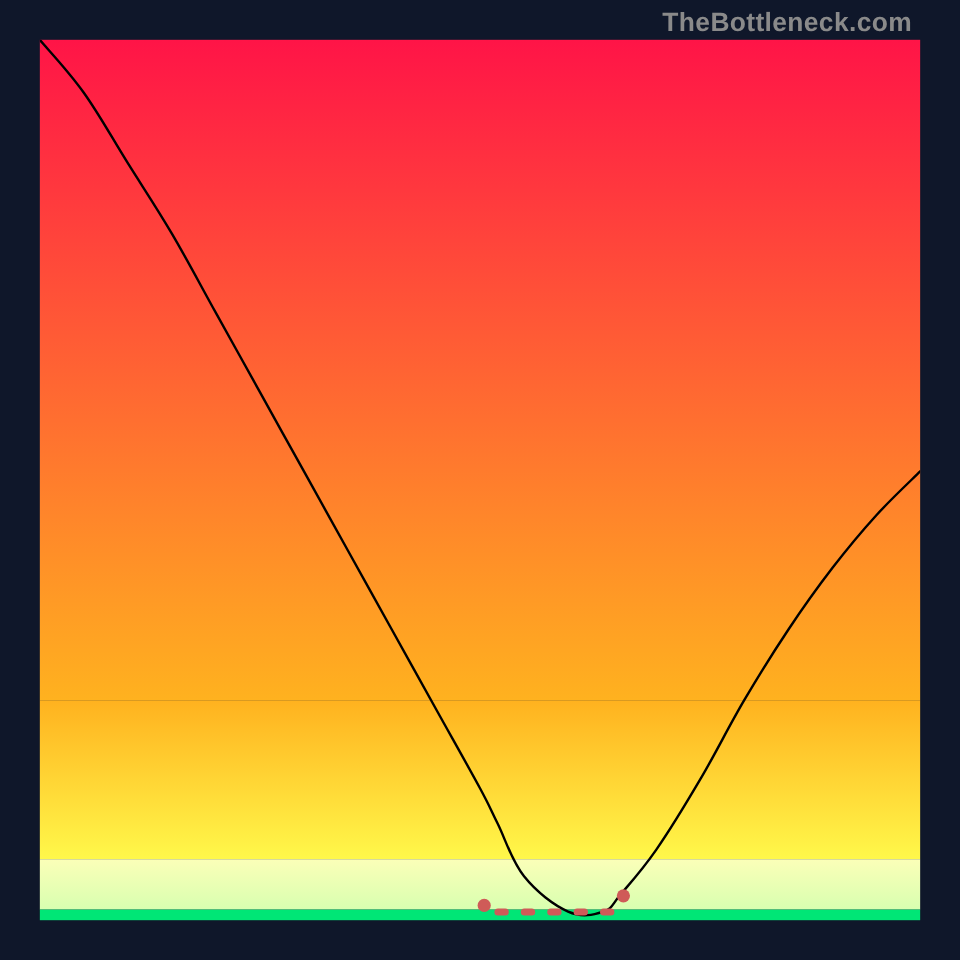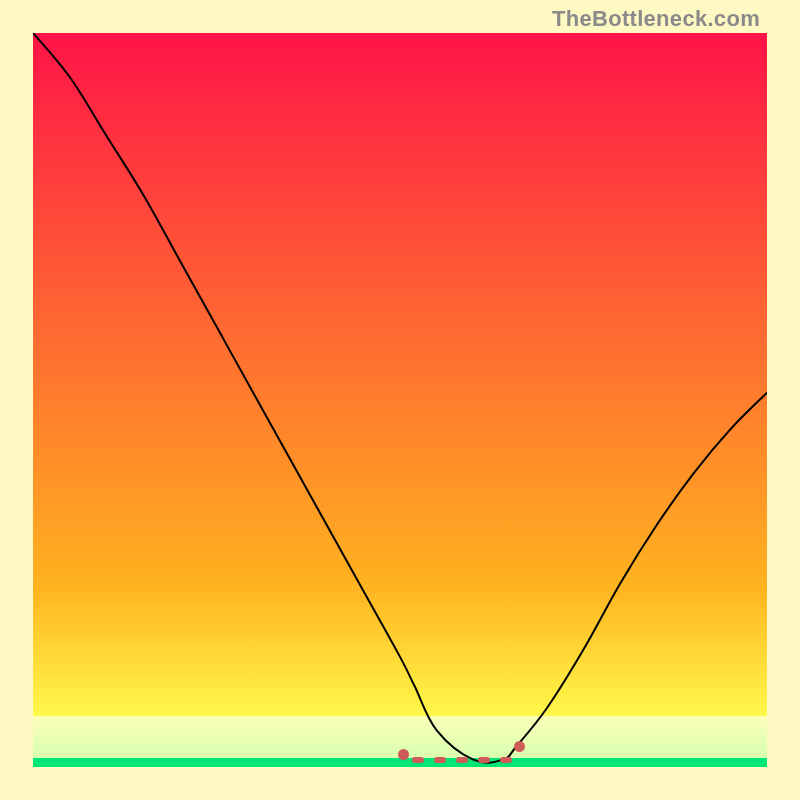--- a/index.html
+++ b/index.html
@@ -7,21 +7,21 @@
     padding: 0;
     width: 800px;
     height: 800px;
     background: #000;
     overflow: hidden;
   }
   .frame {
     position: relative;
     width: 800px;
     height: 800px;
-    background: #fef9c3;
+    background: #0f172a;
   }
   .plot {
     position: absolute;
     left: 33px;
     top: 33px;
     width: 734px;
     height: 734px;
     overflow: hidden;
   }
   .bands {

